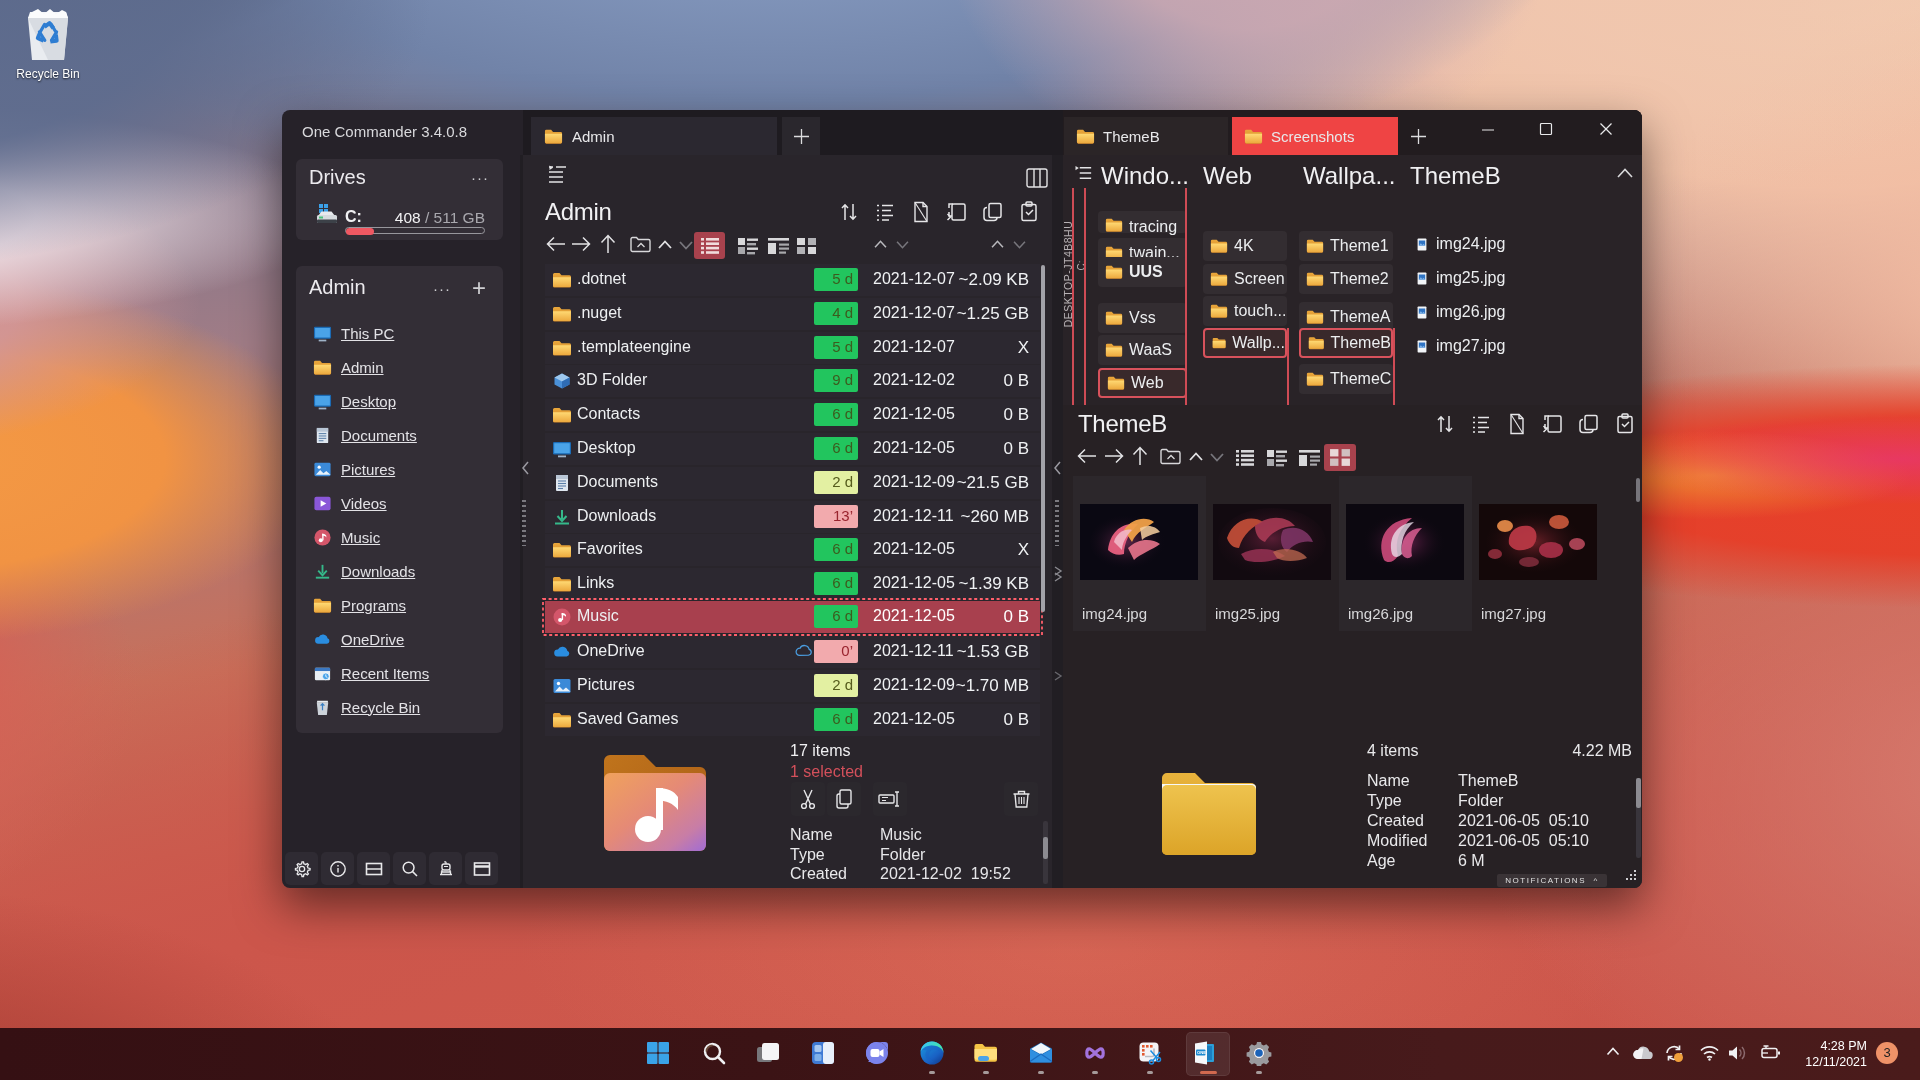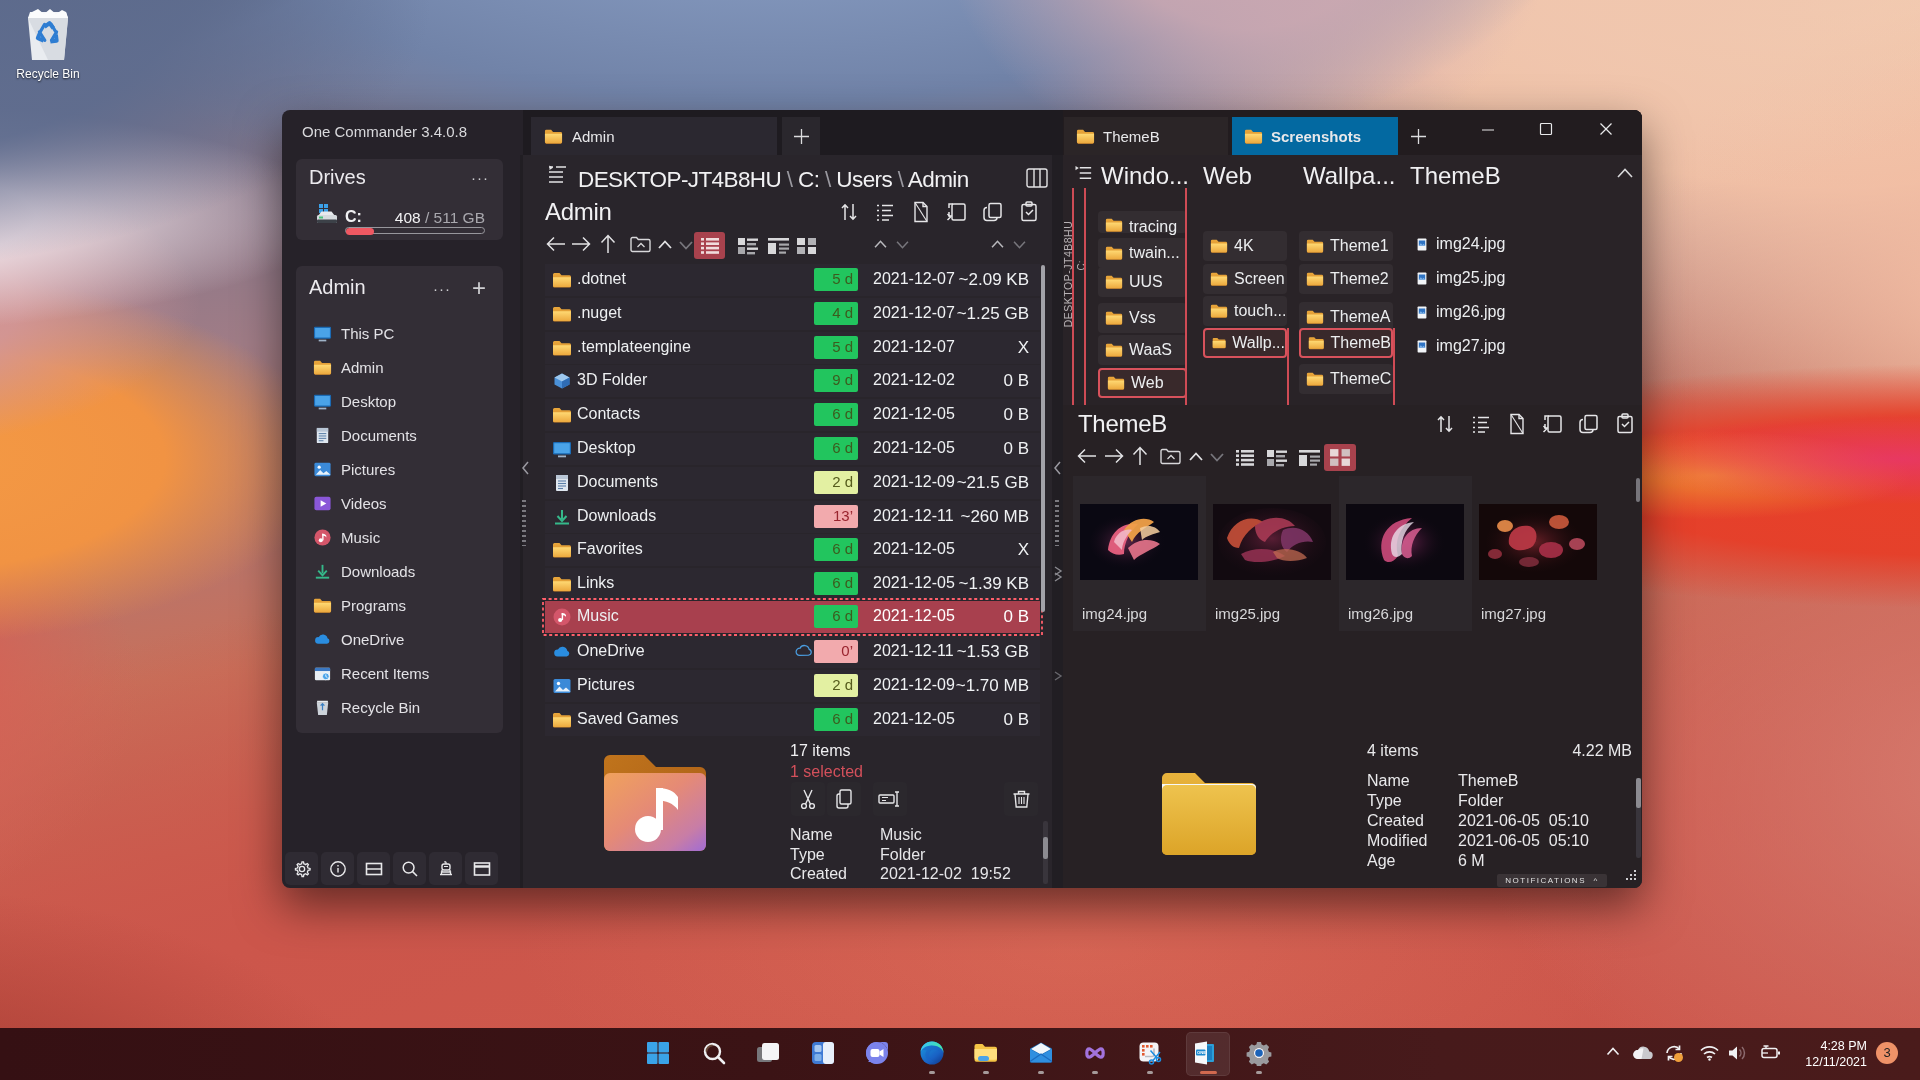--- a/index.html
+++ b/index.html
@@ -33,21 +33,21 @@
   #rbin { position:absolute; left:14px; top:8px; width:68px; text-align:center; color:#fff; font-size:12px; text-shadow:0 1px 2px rgba(0,0,0,.8); }
   
   #win { position:absolute; left:282px; top:110px; width:1360px; height:778px; background:#262229;
          border-radius:8px; box-shadow:0 18px 45px rgba(0,0,0,.5); overflow:hidden; color:#e6e6e9; }
   #win .ttl { position:absolute; left:20px; top:13px; font-size:15px; color:#d9d9dc; }
   
   .spanel { position:absolute; left:14px; width:207px; background:#332e36; border-radius:6px; }
   .ptitle { position:absolute; left:13px; top:8px; font-size:18px; color:#eceaee; }
   .dots { position:absolute; font-size:15px; color:#cfcfd2; letter-spacing:1px; }
   .slist { position:absolute; left:10px; top:50px; right:6px; font-size:15px; color:#e3e2e6; }
-  .srow { height:34px; display:flex; align-items:center; gap:9px; padding-left:7px; }
+  .srow { height:34px; display:flex; align-items:center; gap:9px; padding-left:7px;text-decoration:underline; }
   .sico { width:19px; height:19px; flex:0 0 19px; }
   #newgroup { position:absolute; left:14px; top:637px; width:207px; height:52px; background:#3a353d; border-radius:6px;
               display:flex; align-items:center; justify-content:center; font-size:15px; color:#ececef; }
   .tbtn { position:absolute; width:33px; height:33px; top:742px; background:#2f2b33; border-radius:5px;
           display:flex; align-items:center; justify-content:center; }
   
   #tabstrip { position:absolute; left:241px; top:0px; width:1119px; height:45px; background:#1e1b20; }
   .tab { position:absolute; top:7px; height:38px; display:flex; align-items:center; font-size:15px; color:#e8e8ea; }
   .plus { position:absolute; top:7px; width:38px; height:38px; display:flex; align-items:center; justify-content:center; }
   
@@ -303,21 +303,21 @@
         <line x1="8.5" y1="1" x2="8.5" y2="16"></line>
         <line x1="1" y1="8.5" x2="16" y2="8.5"></line>
       </svg>
   </div>
   <div style="position:absolute; left:781px; top:0; width:579px; height:45px; background:#221c1f;"></div>
   <div class="tab" style="left:782px; width:164px; background:#2b2527; padding-left:12px; gap:8px;">
     <svg width="19" height="19" viewBox="0 0 20 20">
         <use href="#folder"></use>
       </svg>ThemeB
   </div>
-  <div class="tab" style="left:950px; width:166px; background:#0369a1; padding-left:12px; gap:8px;font-weight:bold;">
+  <div class="tab" style="left:950px; width:166px; background:#ef4444; padding-left:12px; gap:8px;">
     <svg width="19" height="19" viewBox="0 0 20 20">
         <use href="#folder"></use>
       </svg>Screenshots
   </div>
   <div class="plus" style="left:1117px;">
     <svg width="17" height="17" viewBox="0 0 17 17" stroke="#dcdcde" stroke-width="1.3">
         <line x1="8.5" y1="1" x2="8.5" y2="16"></line>
         <line x1="1" y1="8.5" x2="16" y2="8.5"></line>
       </svg>
   </div>
@@ -333,21 +333,20 @@
       <line x1="13.5" y1="2.5" x2="2.5" y2="13.5"></line>
     </svg>
 
   <div id="mid"></div>
 
   <svg class="abs" style="left:266px; top:54px;" width="22" height="20" viewBox="0 0 22 20" stroke="#e4e4e6" stroke-width="1.6">
     <path d="M1 3 l4 0 m-4 5 l14 0 m-14 5 l14 0 m-14 5 l14 0"></path>
       <path d="M8 3 l10 0"></path>
       <path d="M1.5 1.5 l3.5 2.3 -3.5 2.3 z" fill="#e4e4e6" stroke="none"></path>
   </svg>
-  <div class="abs haddr" style="left:296px; top:57px;">DESKTOP-JT4B8HU <span style="color:#9a99a0;">\</span> C: <span style="color:#9a99a0;">\</span> Users <span style="color:#9a99a0;">\</span> Admin</div>
   <svg class="abs" style="left:744px; top:58px;" width="22" height="20" viewBox="0 0 22 20" fill="none" stroke="#e4e4e6" stroke-width="1.4">
     <rect x="1" y="1" width="20" height="18" rx="2"></rect>
       <line x1="8" y1="1" x2="8" y2="19"></line>
       <line x1="14" y1="1" x2="14" y2="19"></line>
   </svg>
 
   <div class="abs hbig" style="left:263px; top:88px;">Admin</div>
   <div class="abs toolicons" style="left:556px; top:90px;">
     <svg width="22" height="24" viewBox="0 0 22 24" fill="none" stroke="#e6e6e8" stroke-width="1.5">
         <path d="M7 20 V5 M4 8 l3-3.2 3 3.2"></path>
@@ -670,21 +669,21 @@
     <div class="colhdr" style="left:38px; top:7px;">Windo...</div>
     <div class="colitem" style="left:35px; top:56px; width:89px; height:22px; align-items:flex-end;">
         <svg width="18" height="14" viewBox="0 3 20 14" style="margin-bottom:1px;">
           <use href="#folder"></use>
         </svg>
         <span style="margin-bottom:-3px;">tracing</span>
       </div>
     <div class="colitem" style="left:35px; top:83px; width:89px;"><svg width="18" height="18" viewBox="0 0 20 20">
           <use href="#folder"></use>
         </svg>twain...</div>
-    <div class="colitem" style="left:35px; top:112px; width:89px;"><svg width="18" height="18" viewBox="0 0 20 20">
+    <div class="colitem" style="left:35px; top:102px; width:89px;font-weight:bold;"><svg width="18" height="18" viewBox="0 0 20 20">
           <use href="#folder"></use>
         </svg>UUS</div>
     <div class="colitem" style="left:35px; top:148px; width:89px;"><svg width="18" height="18" viewBox="0 0 20 20">
           <use href="#folder"></use>
         </svg>Vss</div>
     <div class="colitem" style="left:35px; top:180px; width:89px;"><svg width="18" height="18" viewBox="0 0 20 20">
           <use href="#folder"></use>
         </svg>WaaS</div>
     <div class="colitem colsel" style="left:35px; top:213px; width:89px;"><svg width="18" height="18" viewBox="0 0 20 20">
           <use href="#folder"></use>

